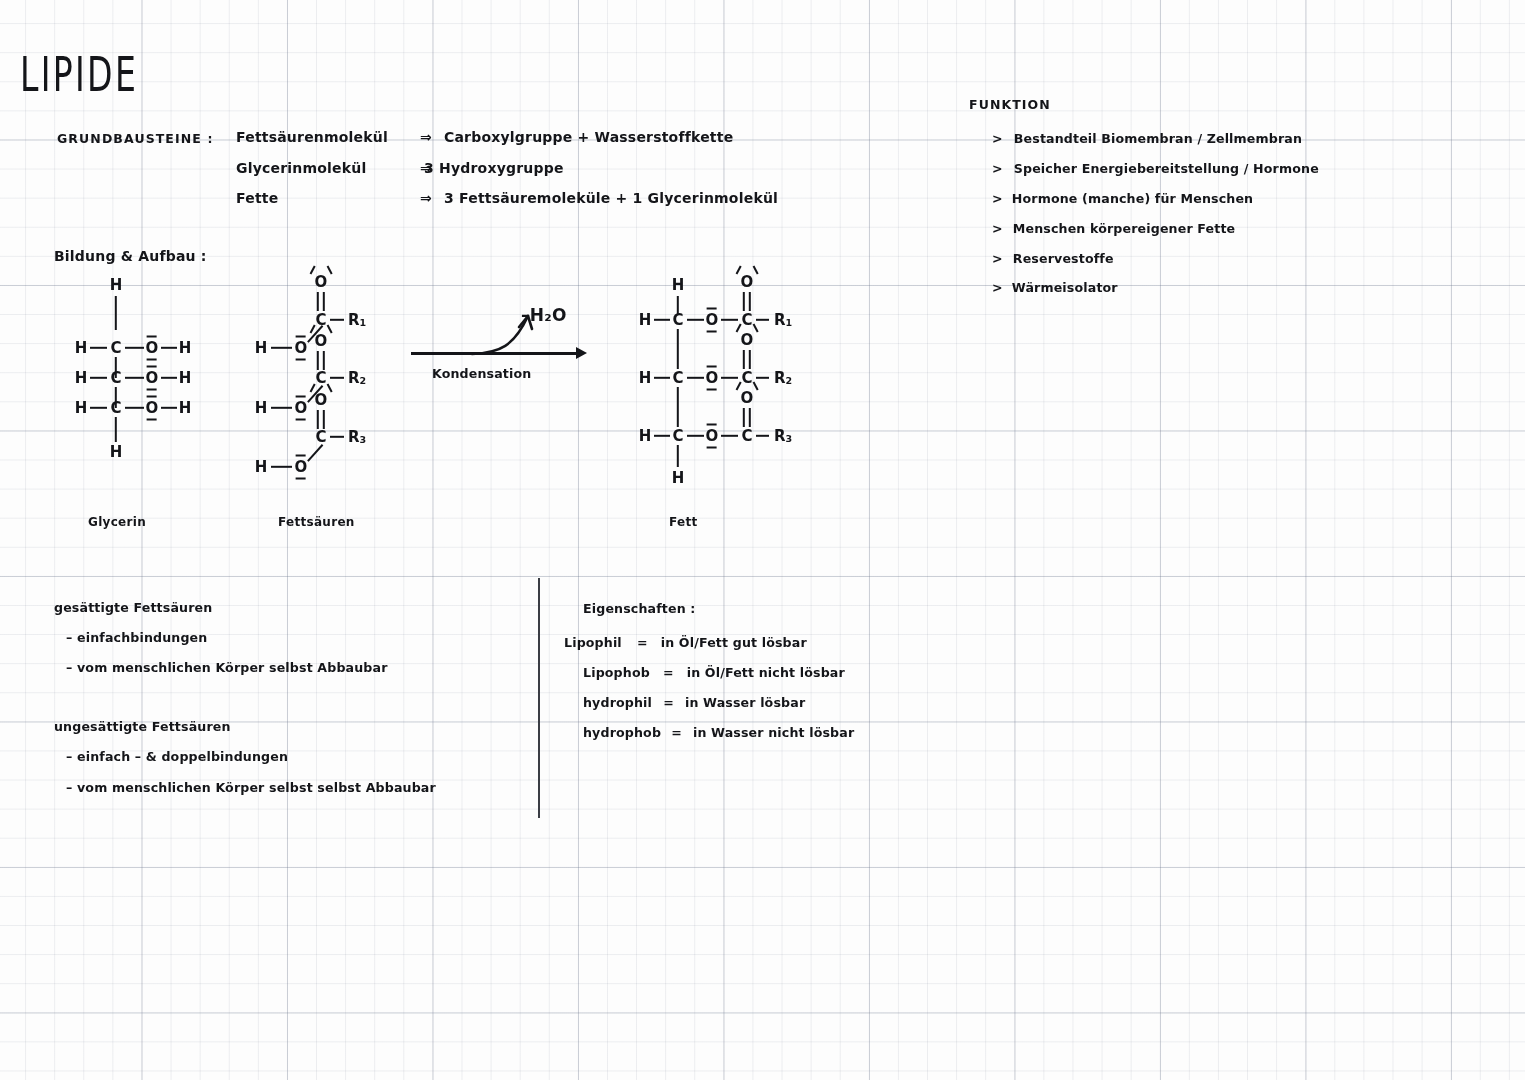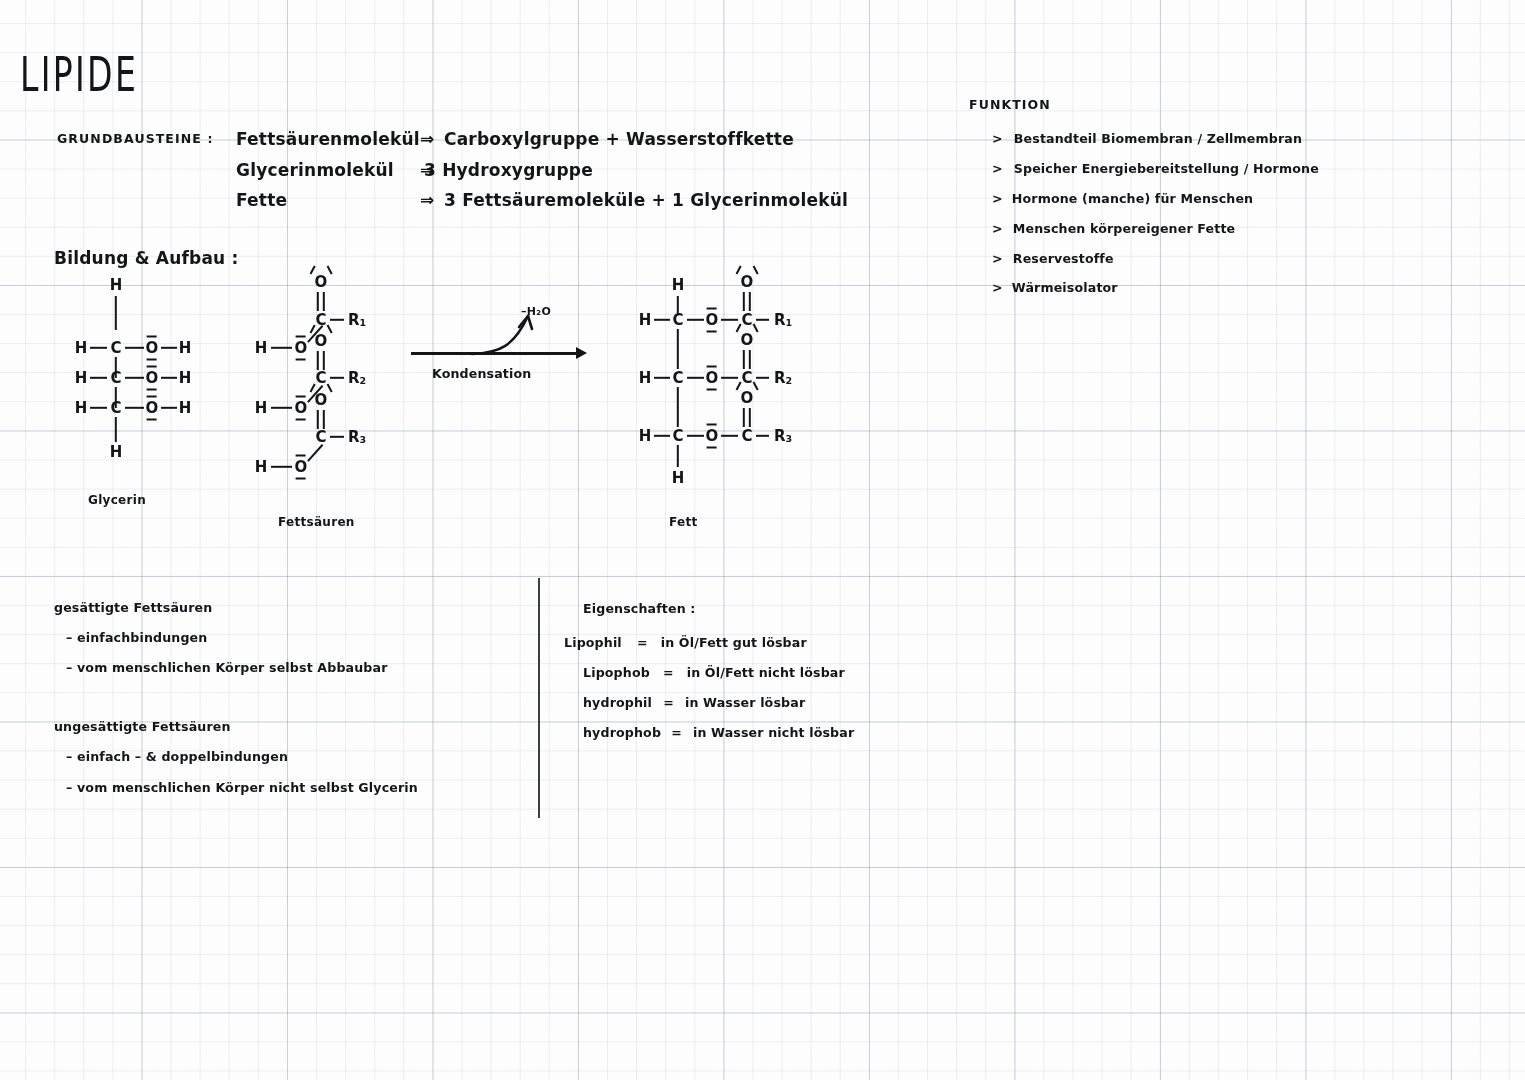--- a/index.html
+++ b/index.html
@@ -48,21 +48,21 @@
     transform: scaleY(1.22) scaleX(0.92);
     transform-origin: left top;
     white-space: nowrap;
   }
   .h-sec {
     font-size: 12.5px;
     font-weight: 700;
     letter-spacing: 1.1px;
   }
   .t-norm {
-    font-size: 17px;
+    font-size: 14px;
     font-weight: 700;
     letter-spacing: 0.2px;
   }
   .t-small {
     font-size: 12.6px;
     font-weight: 700;
     letter-spacing: 0.15px;
   }
   .t-lab {
     font-size: 12px;
@@ -250,21 +250,21 @@
     <div class="ox" style="left:152px; top:408px;">
       <span class="obar-t"></span><span>O</span><span class="obar-b"></span>
     </div>
     <div class="bond h" style="left:161px; top:408px; width:16px;"></div>
     <div class="atom" style="left:185px; top:408px;">H</div>
 
     <div class="bond v" style="left:116px; top:417px; height:25px;"></div>
     <div class="atom" style="left:116px; top:452px;">H</div>
   </div>
 
-  <div class="abs hw t-lab" style="left:88px; top:493px;">Glycerin</div>
+  <div class="abs hw t-lab" style="left:88px; top:515px;">Glycerin</div>
 
   <div class="abs" style="left:0; top:0; width:1525px; height:1080px; pointer-events:none;">
 
     <div class="oxd" style="left:321px; top:282px;">
       <span class="tick l"></span><span class="tick r"></span><span>O</span>
     </div>
     <div class="dbl" style="left:318px; top:292px; height:19px;"></div>
     <div class="dbl" style="left:324px; top:292px; height:19px;"></div>
     <div class="atom" style="left:321px; top:320px;">C</div>
     <div class="bond h" style="left:330px; top:320px; width:14px;"></div>
@@ -309,21 +309,21 @@
 
   <div class="abs hw t-lab" style="left:266px; top:515px;margin-left:12px;">Fettsäuren</div>
 
   <div class="abs" style="left:0; top:0; width:1525px; height:1080px; pointer-events:none;">
     <div class="arrow-shaft" style="left:411px; top:352px; width:167px;"></div>
     <div class="arrow-head" style="left:576px; top:347px;"></div>
     <svg class="curve" style="left:470px; top:300px;" width="90" height="58" viewBox="0 0 90 58">
       <path d="M 2 54 C 30 53 44 46 58 16" stroke="#141519" stroke-width="2.6" fill="none" stroke-linecap="round"></path>
       <path d="M 58 16 L 49 27 M 58 16 L 62 29" stroke="#141519" stroke-width="2.6" fill="none" stroke-linecap="round"></path>
     </svg>
-    <div class="abs hw" style="left:521px; top:305px; font-size:11px;">–H₂O</div>
+    <div class="abs hw" style="left:521px; top:305px; font-size:17px;">–H₂O</div>
     <div class="abs hw t-small" style="left:432px; top:366px;">Kondensation</div>
   </div>
 
   <div class="abs" style="left:0; top:0; width:1525px; height:1080px; pointer-events:none;">
 
     <div class="atom" style="left:678px; top:285px;">H</div>
     <div class="bond v" style="left:678px; top:296px; height:19px;"></div>
 
     <div class="atom" style="left:645px; top:320px;">H</div>
     <div class="bond h" style="left:654px; top:320px; width:16px;"></div>
@@ -385,21 +385,21 @@
   </div>
 
   <div class="abs hw t-lab" style="left:669px; top:515px;">Fett</div>
 
   <div class="abs hw t-small" style="left:54px; top:600px;">gesättigte Fettsäuren</div>
   <div class="abs hw t-small" style="left:66px; top:630px;">– einfachbindungen</div>
   <div class="abs hw t-small" style="left:66px; top:660px;">– vom  menschlichen Körper selbst Abbaubar</div>
 
   <div class="abs hw t-small" style="left:54px; top:719px;">ungesättigte  Fettsäuren</div>
   <div class="abs hw t-small" style="left:66px; top:749px;">–  einfach – &amp; doppelbindungen</div>
-  <div class="abs hw t-small" style="left:66px; top:780px;">–  vom menschlichen Körper nicht selbst   Glycerin</div>
+  <div class="abs hw t-small" style="left:66px; top:780px;">–  vom menschlichen Körper selbst selbst   Abbaubar</div>
 
   <div class="vdivider" style="left:538px; top:578px; height:240px;"></div>
 
   <div class="abs hw t-small" style="left:583px; top:601px;">Eigenschaften :</div>
 
   <div class="abs" style="left:564px; top:632px;">
     <span class="hw t-small">Lipophil</span>
     <span class="hw t-small" style="margin-left:10px;">=</span>
     <span class="hw t-small" style="margin-left:8px;">in Öl/Fett gut lösbar</span>
   </div>

